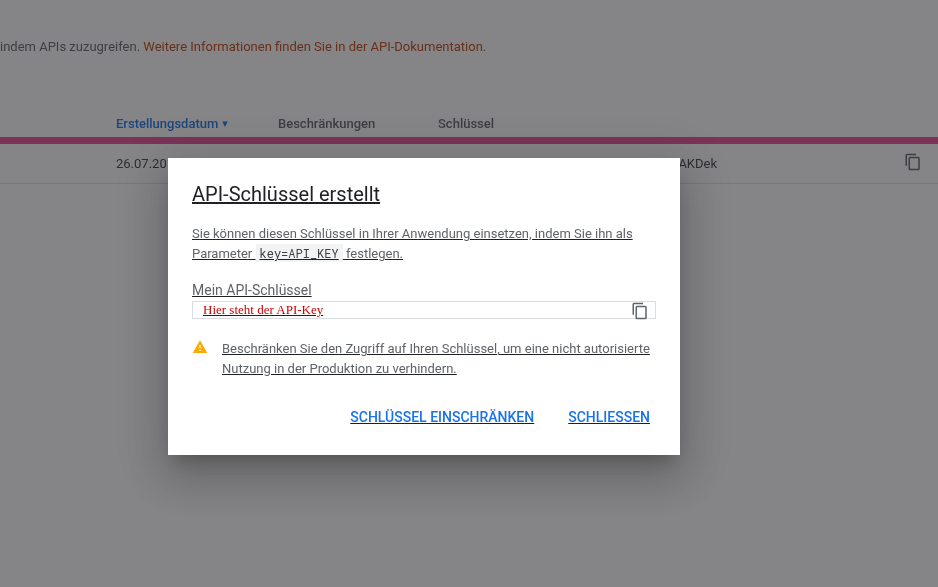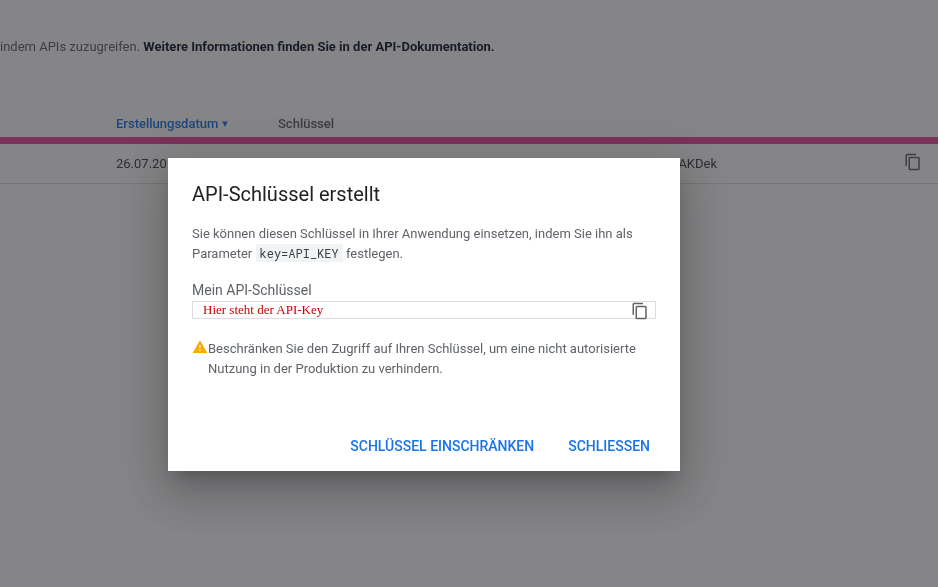--- a/index.html
+++ b/index.html
@@ -18,24 +18,23 @@
       height: 100%;
       padding-top: 38px;
     }
     .intro {
       font-size: 13px;
       color: #5f6368;
       padding: 0 0 6px 0;
       line-height: 1.4;
     }
     .intro .link {
-      color: #0f172a;
+      color: #c2410c;
       text-decoration: none;
       cursor: pointer;
-      font-weight: bold;
     }
     .table-wrap {
       margin-top: 48px;
     }
     .table-head {
       display: flex;
       align-items: center;
       font-size: 13px;
       font-weight: 500;
       color: #5f6368;
@@ -79,21 +78,22 @@
     }
     .dialog {
       position: absolute;
       left: 168px;
       top: 158px;
       width: 512px;
       background: #fff;
       box-shadow: 0 11px 15px -7px rgba(0,0,0,.2),
                   0 24px 38px 3px rgba(0,0,0,.14),
                   0 9px 46px 8px rgba(0,0,0,.12);
-      padding: 24px 24px 9px 24px;
+      padding: 24px 24px 22px 24px;
+      text-decoration: underline;
     }
     .dlg-title {
       font-size: 20px;
       font-weight: 400;
       color: #202124;
       margin-bottom: 18px;
     }
     .dlg-body {
       font-size: 13px;
       color: #5f6368;
@@ -128,25 +128,25 @@
     .key-copy {
       margin-left: auto;
       padding: 0 6px;
       fill: #5f6368;
       cursor: pointer;
       display: inline-flex;
       align-items: center;
     }
     .warning {
       display: flex;
-      gap: 0;
+      gap: 14px;
       font-size: 13px;
       color: #5f6368;
       line-height: 1.5;
-      margin-bottom: 52px;
+      margin-bottom: 23px;
     }
     .warn-icon svg { width: 16px; height: 16px; flex: none; }
     .actions {
       display: flex;
       justify-content: flex-end;
       gap: 22px;
       font-size: 14px;
       font-weight: 500;
       letter-spacing: .25px;
     }
@@ -171,20 +171,21 @@
   </div>
 
   <div class="table-wrap">
     <div class="table-head">
       <div class="col-date">
         <span class="sort">
           <span>Erstellungsdatum</span>
           <span class="chev">▾</span>
         </span>
       </div>
+      <div class="col-restrict">Beschränkungen</div>
       <div class="col-key">Schlüssel</div>
       <div class="col-copy"></div>
     </div>
     <div class="table-row">
       <div class="col-date">26.07.2018</div>
       <div class="col-restrict">Keine</div>
       <div class="col-key">AIzaSyDaaMu5F6zrB1eK-gLIM-IgB-b9DSdAKDek</div>
       <div class="col-copy">
         <span class="copy-icon">
           <svg viewBox="0 0 24 24">

